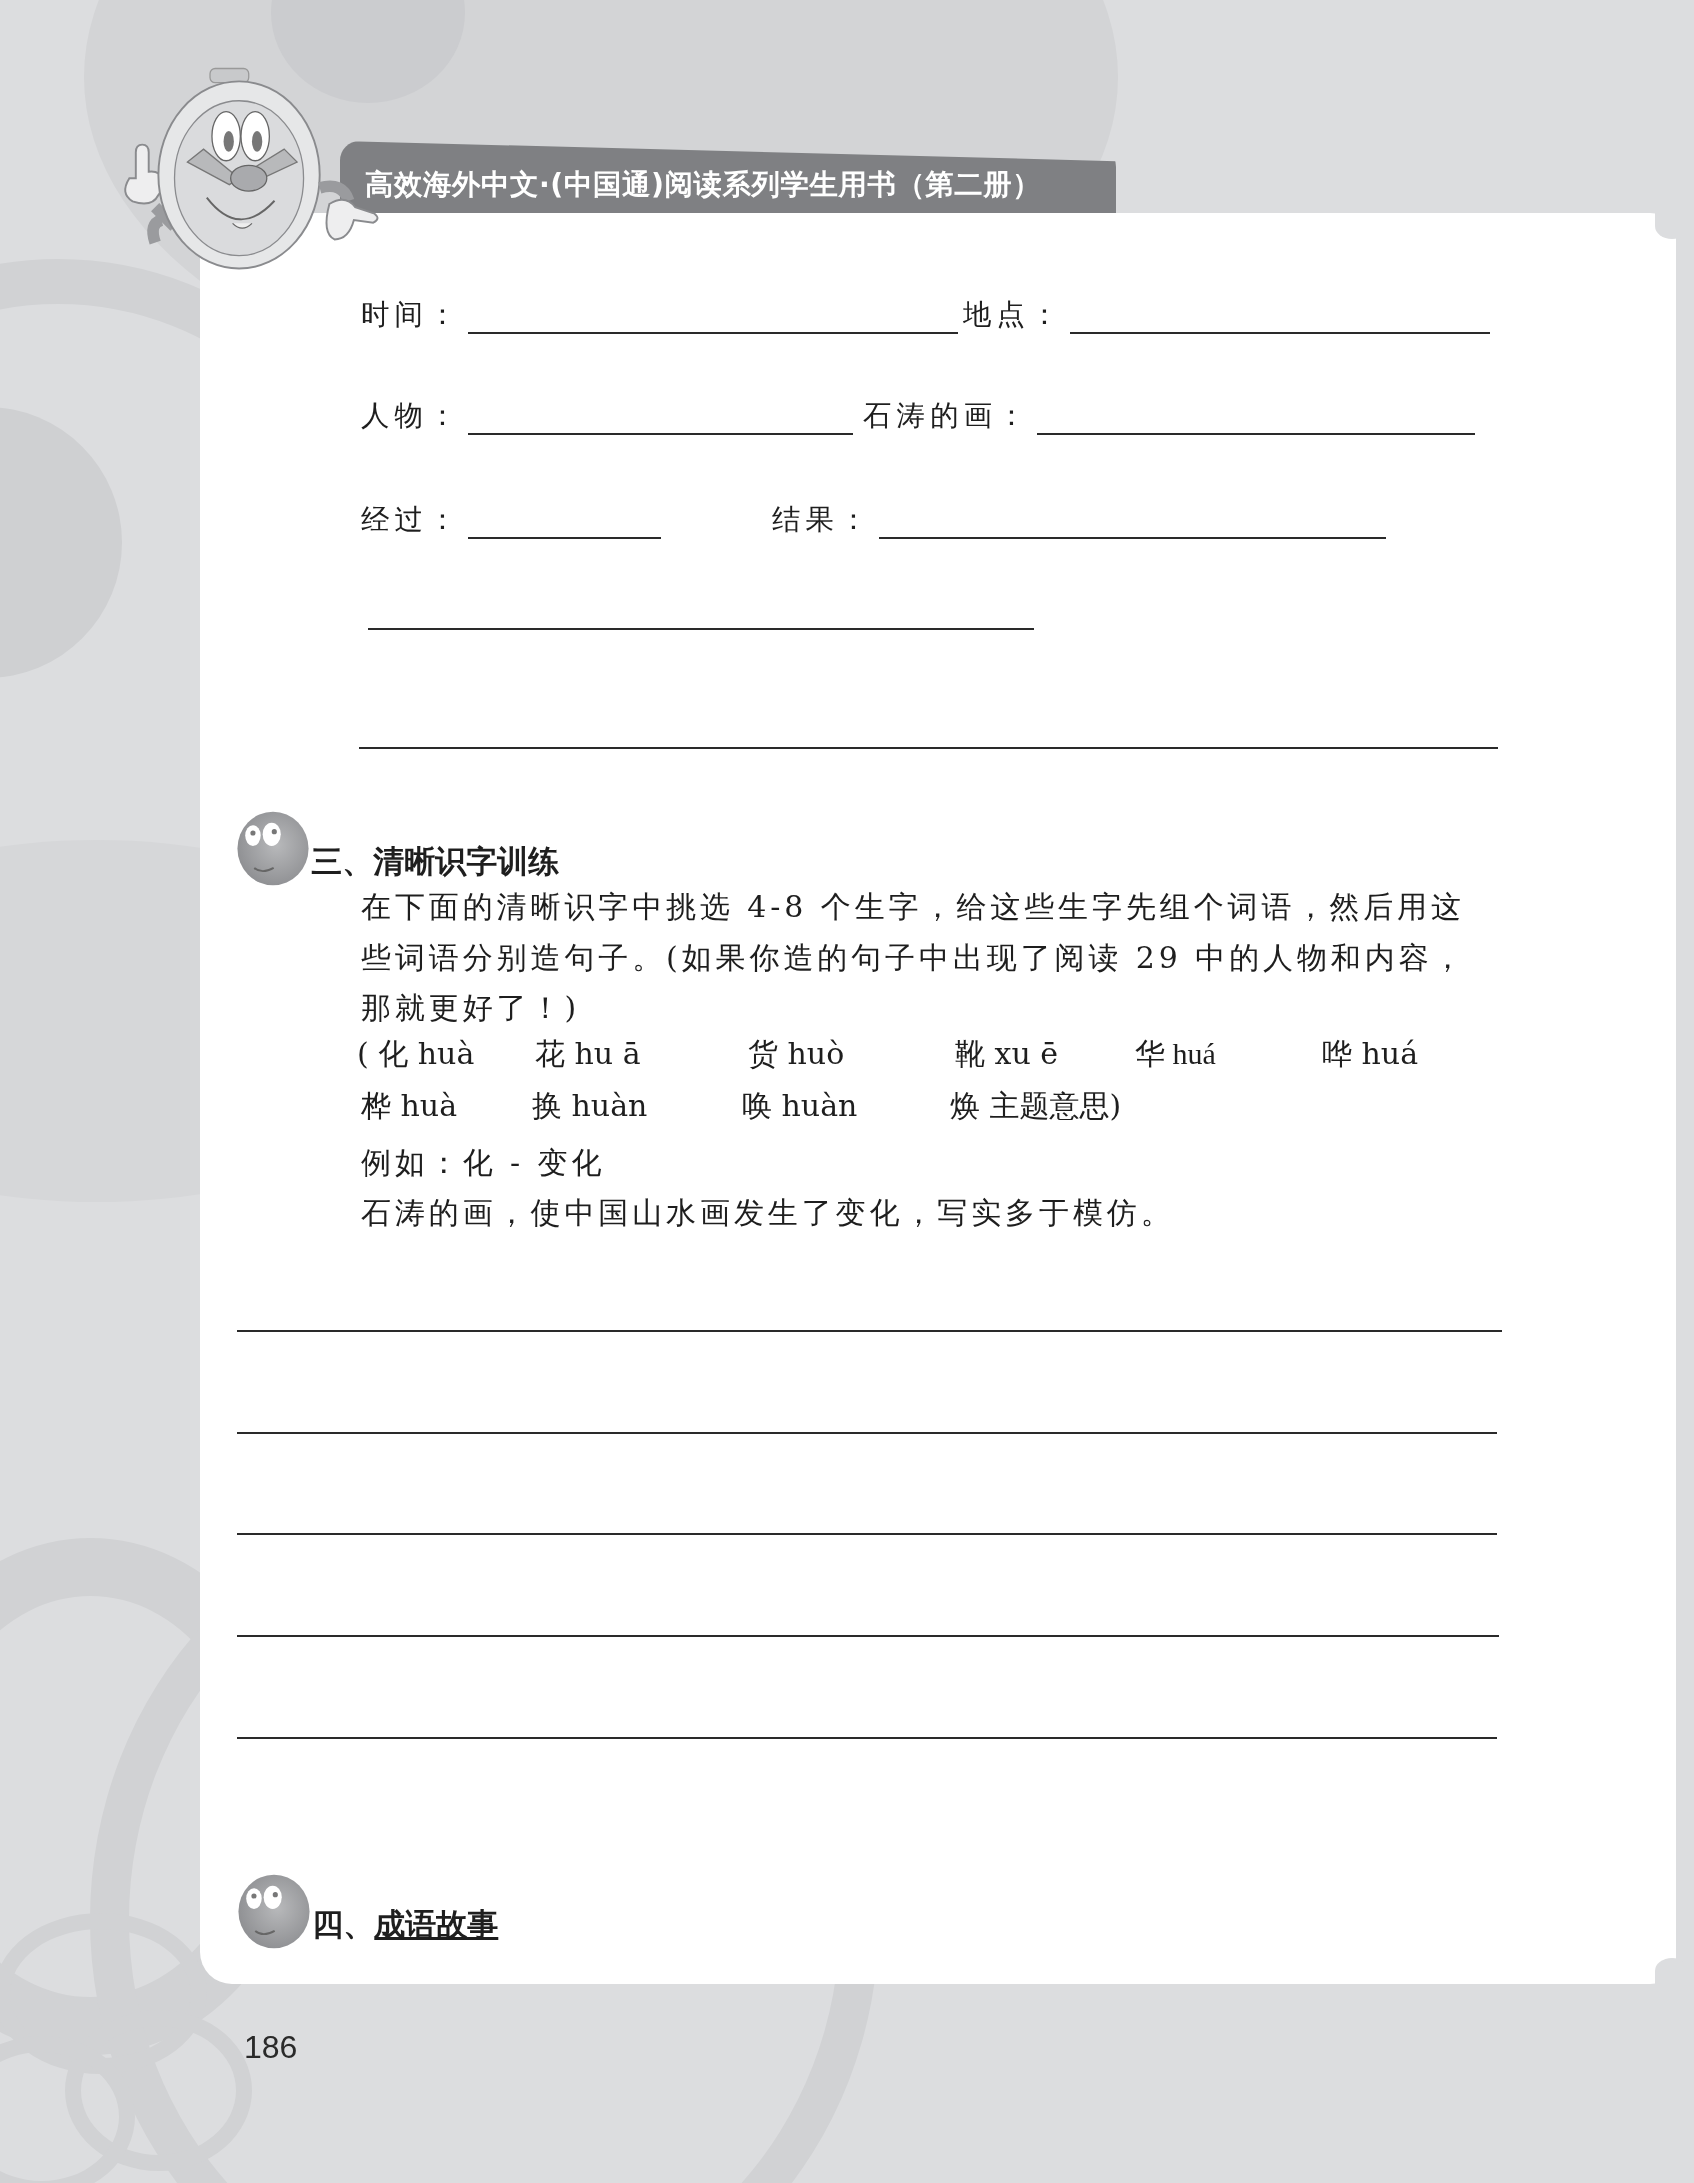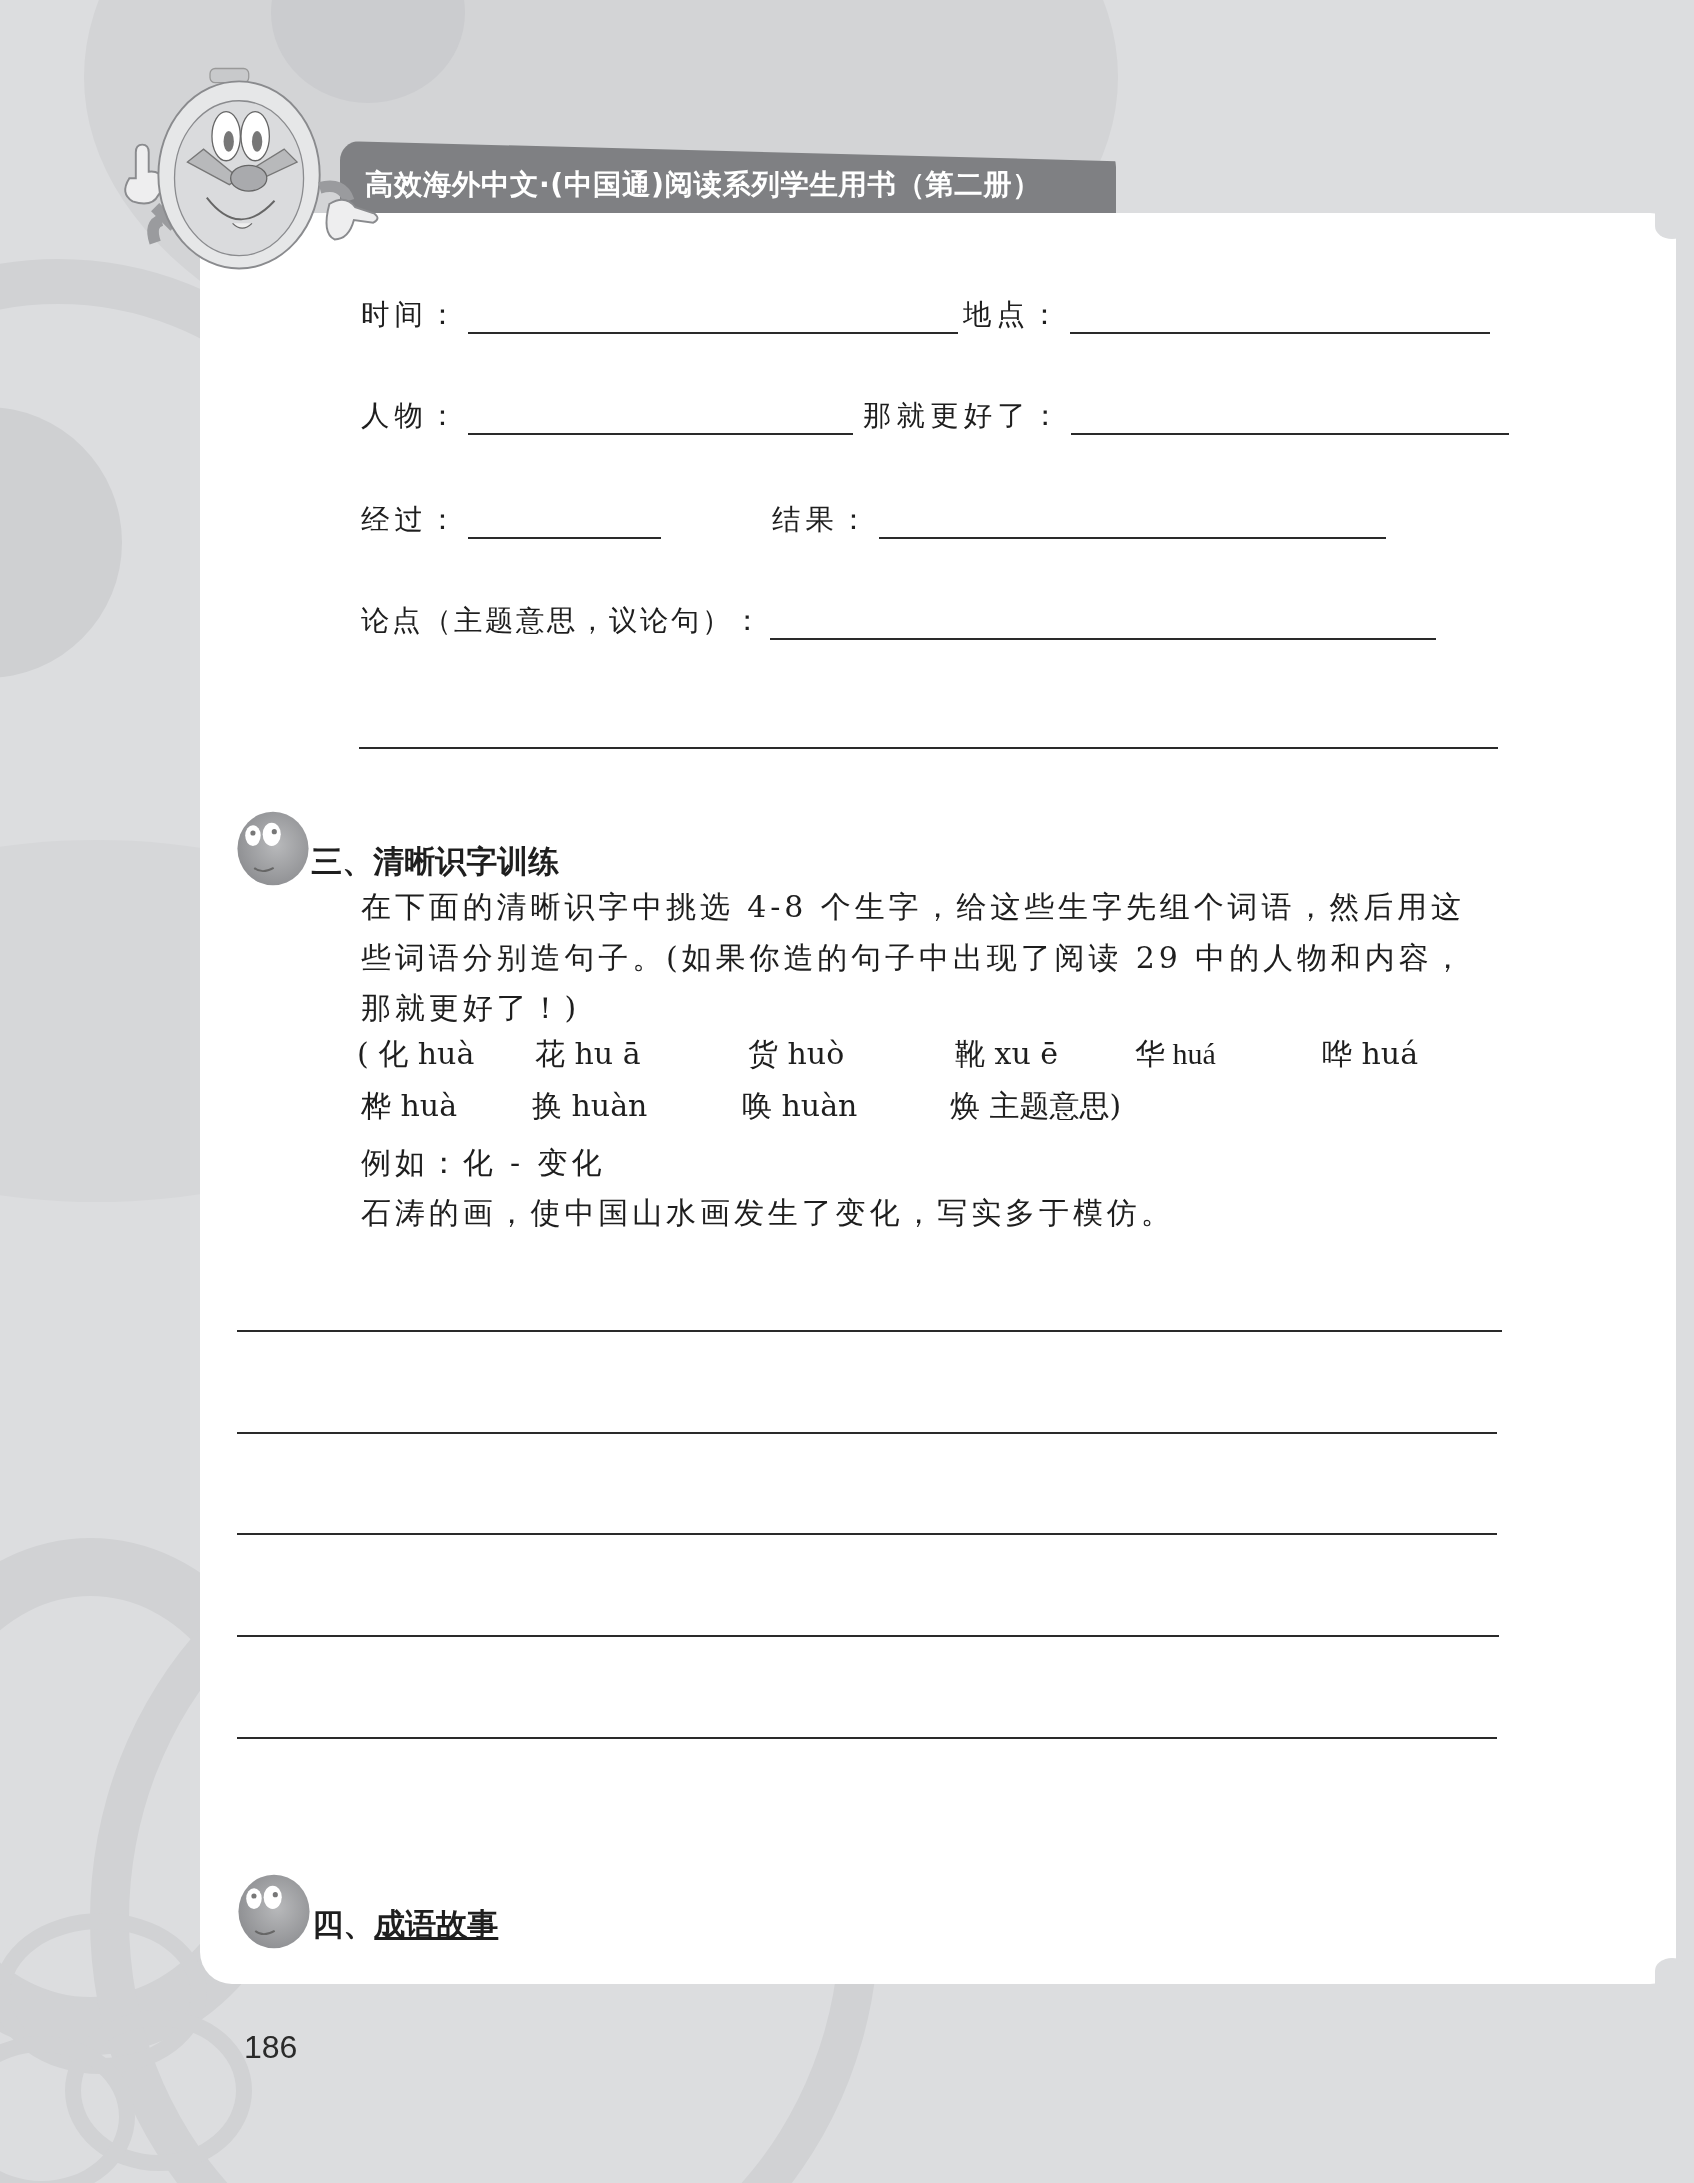--- a/index.html
+++ b/index.html
@@ -108,35 +108,34 @@
 <div class="field-row" style="left:963px; top:296px;">
   <span class="field-label">地点：</span>
   <span class="field-line" style="width:420px;"></span>
 </div>
 
 <div class="field-row" style="left:361px; top:397px;">
   <span class="field-label">人物：</span>
   <span class="field-line" style="width:385px;"></span>
 </div>
 <div class="field-row" style="left:863px; top:397px;">
-  <span class="field-label">那就更好了：</span>
+  <span class="field-label">石涛的画：</span>
   <span class="field-line" style="width:438px;"></span>
 </div>
 
 <div class="field-row" style="left:361px; top:501px;">
   <span class="field-label">经过：</span>
   <span class="field-line" style="width:193px;"></span>
 </div>
 <div class="field-row" style="left:772px; top:501px;">
   <span class="field-label">结果：</span>
   <span class="field-line" style="width:507px;"></span>
 </div>
 
 <div class="field-row" style="left:361px; top:602px;">
-  <span class="field-label" style="letter-spacing:2.6px;">论点（主题意思，议论句）：</span>
   <span class="field-line" style="width:666px;"></span>
 </div>
 <div class="full-line" style="left:359px; top:747px; width:1139px;"></div>
 
 <div class="section-head" style="left:236px; top:811px;">
   <svg class="smiley" viewBox="0 0 114 116">
     <defs>
         <radialGradient id="sg1" cx="55%" cy="45%" r="60%">
           <stop offset="0%" stop-color="#b8b9bb"></stop>
           <stop offset="100%" stop-color="#8d8e91"></stop>

